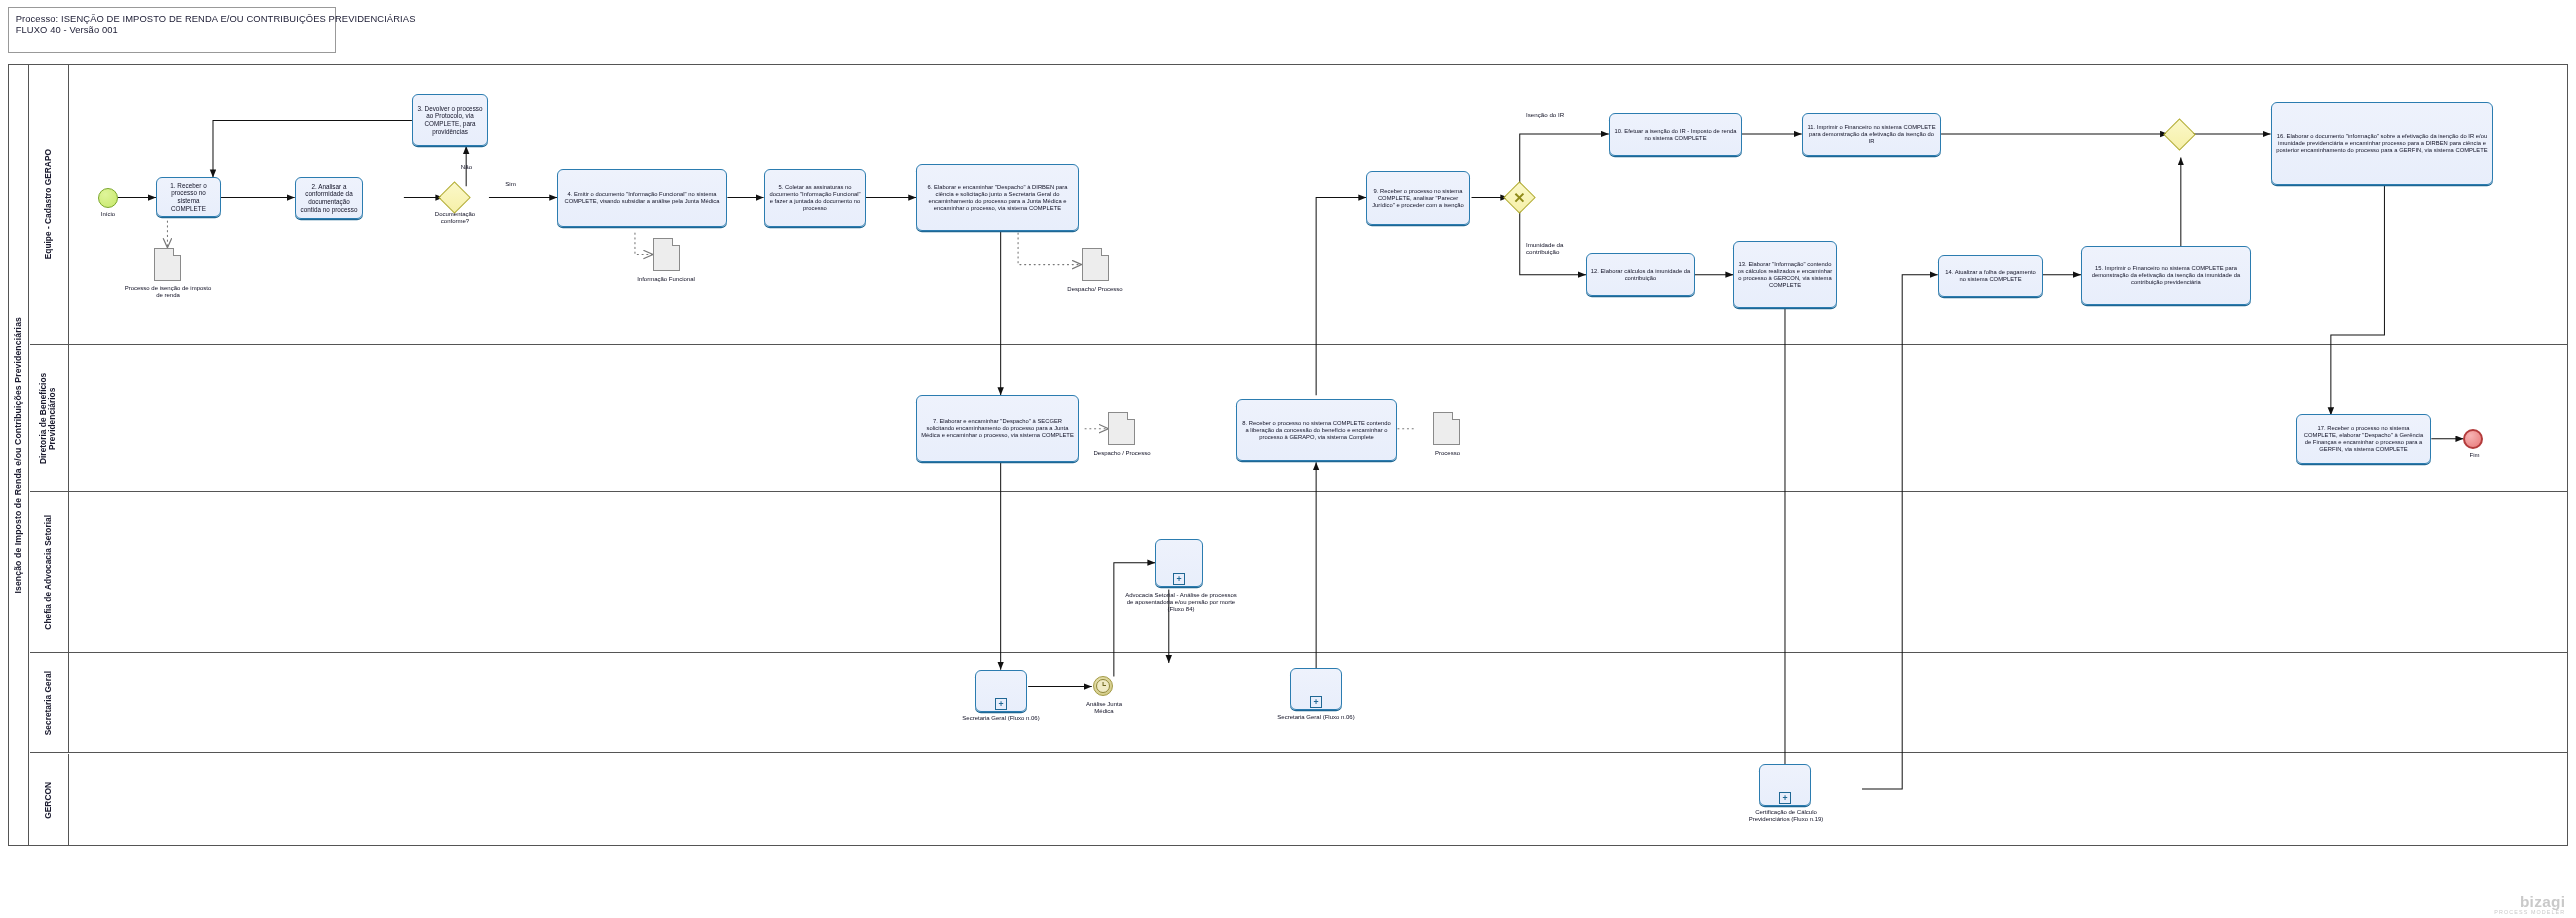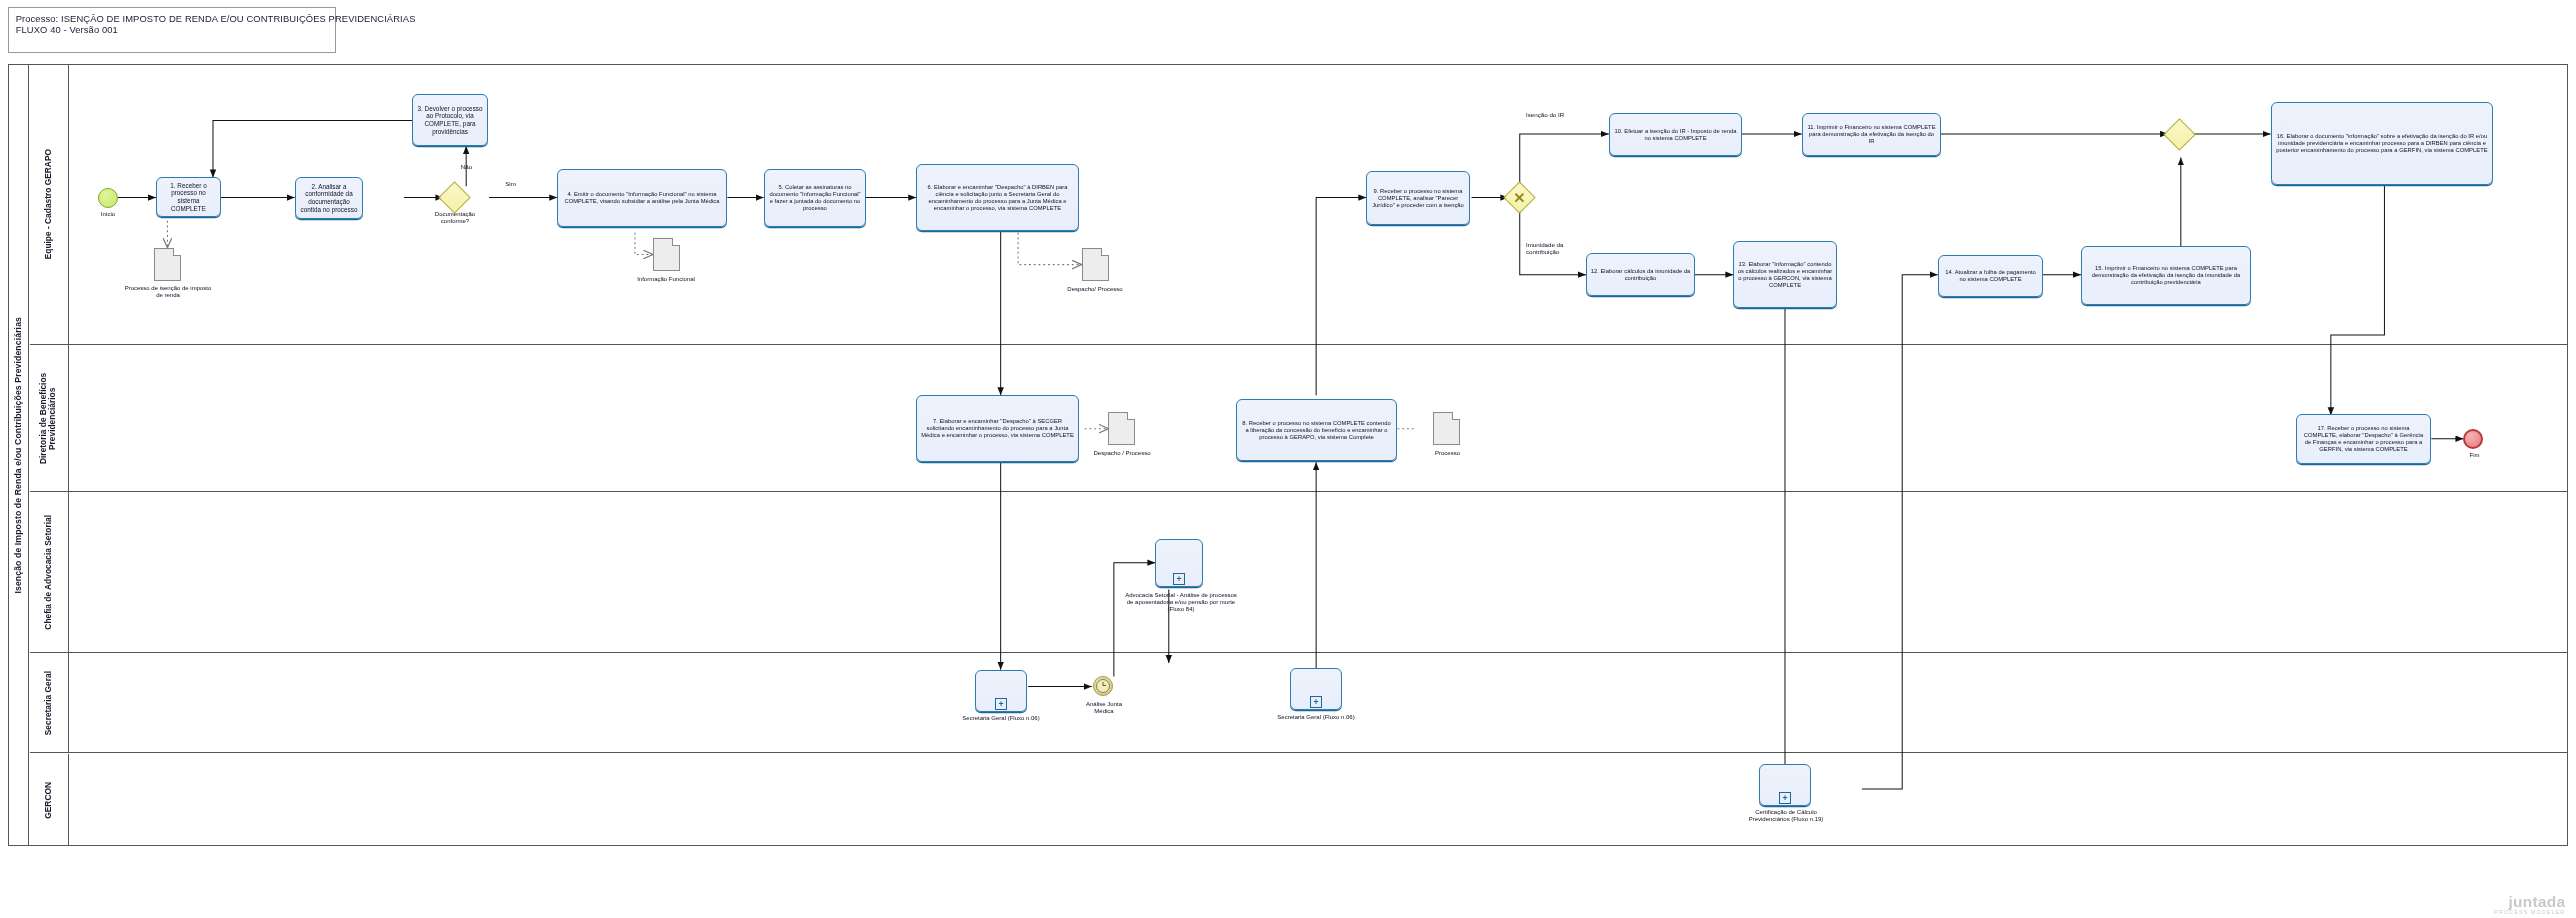--- a/index.html
+++ b/index.html
@@ -305,18 +305,18 @@
     <div class="plus">+</div>
     </div>
   <div class="subcap" style="left:1271px;top:714px;width:90px;">Secretaria Geral (Fluxo n.06)</div>
 
   <div class="subproc" style="left:1759px;top:764px;width:52px;height:42px;">
     <div class="plus">+</div>
     </div>
   <div class="subcap" style="left:1739px;top:809px;width:94px;">Certificação de Cálculo Previdenciários (Fluxo n.19)</div>
 
   <div class="brand">
-    <div class="b1">juntada</div>
+    <div class="b1">bizagi</div>
     <div class="b2">PROCESS MODELER</div>
   </div>
 
 </div>
 
 
 </body></html>

